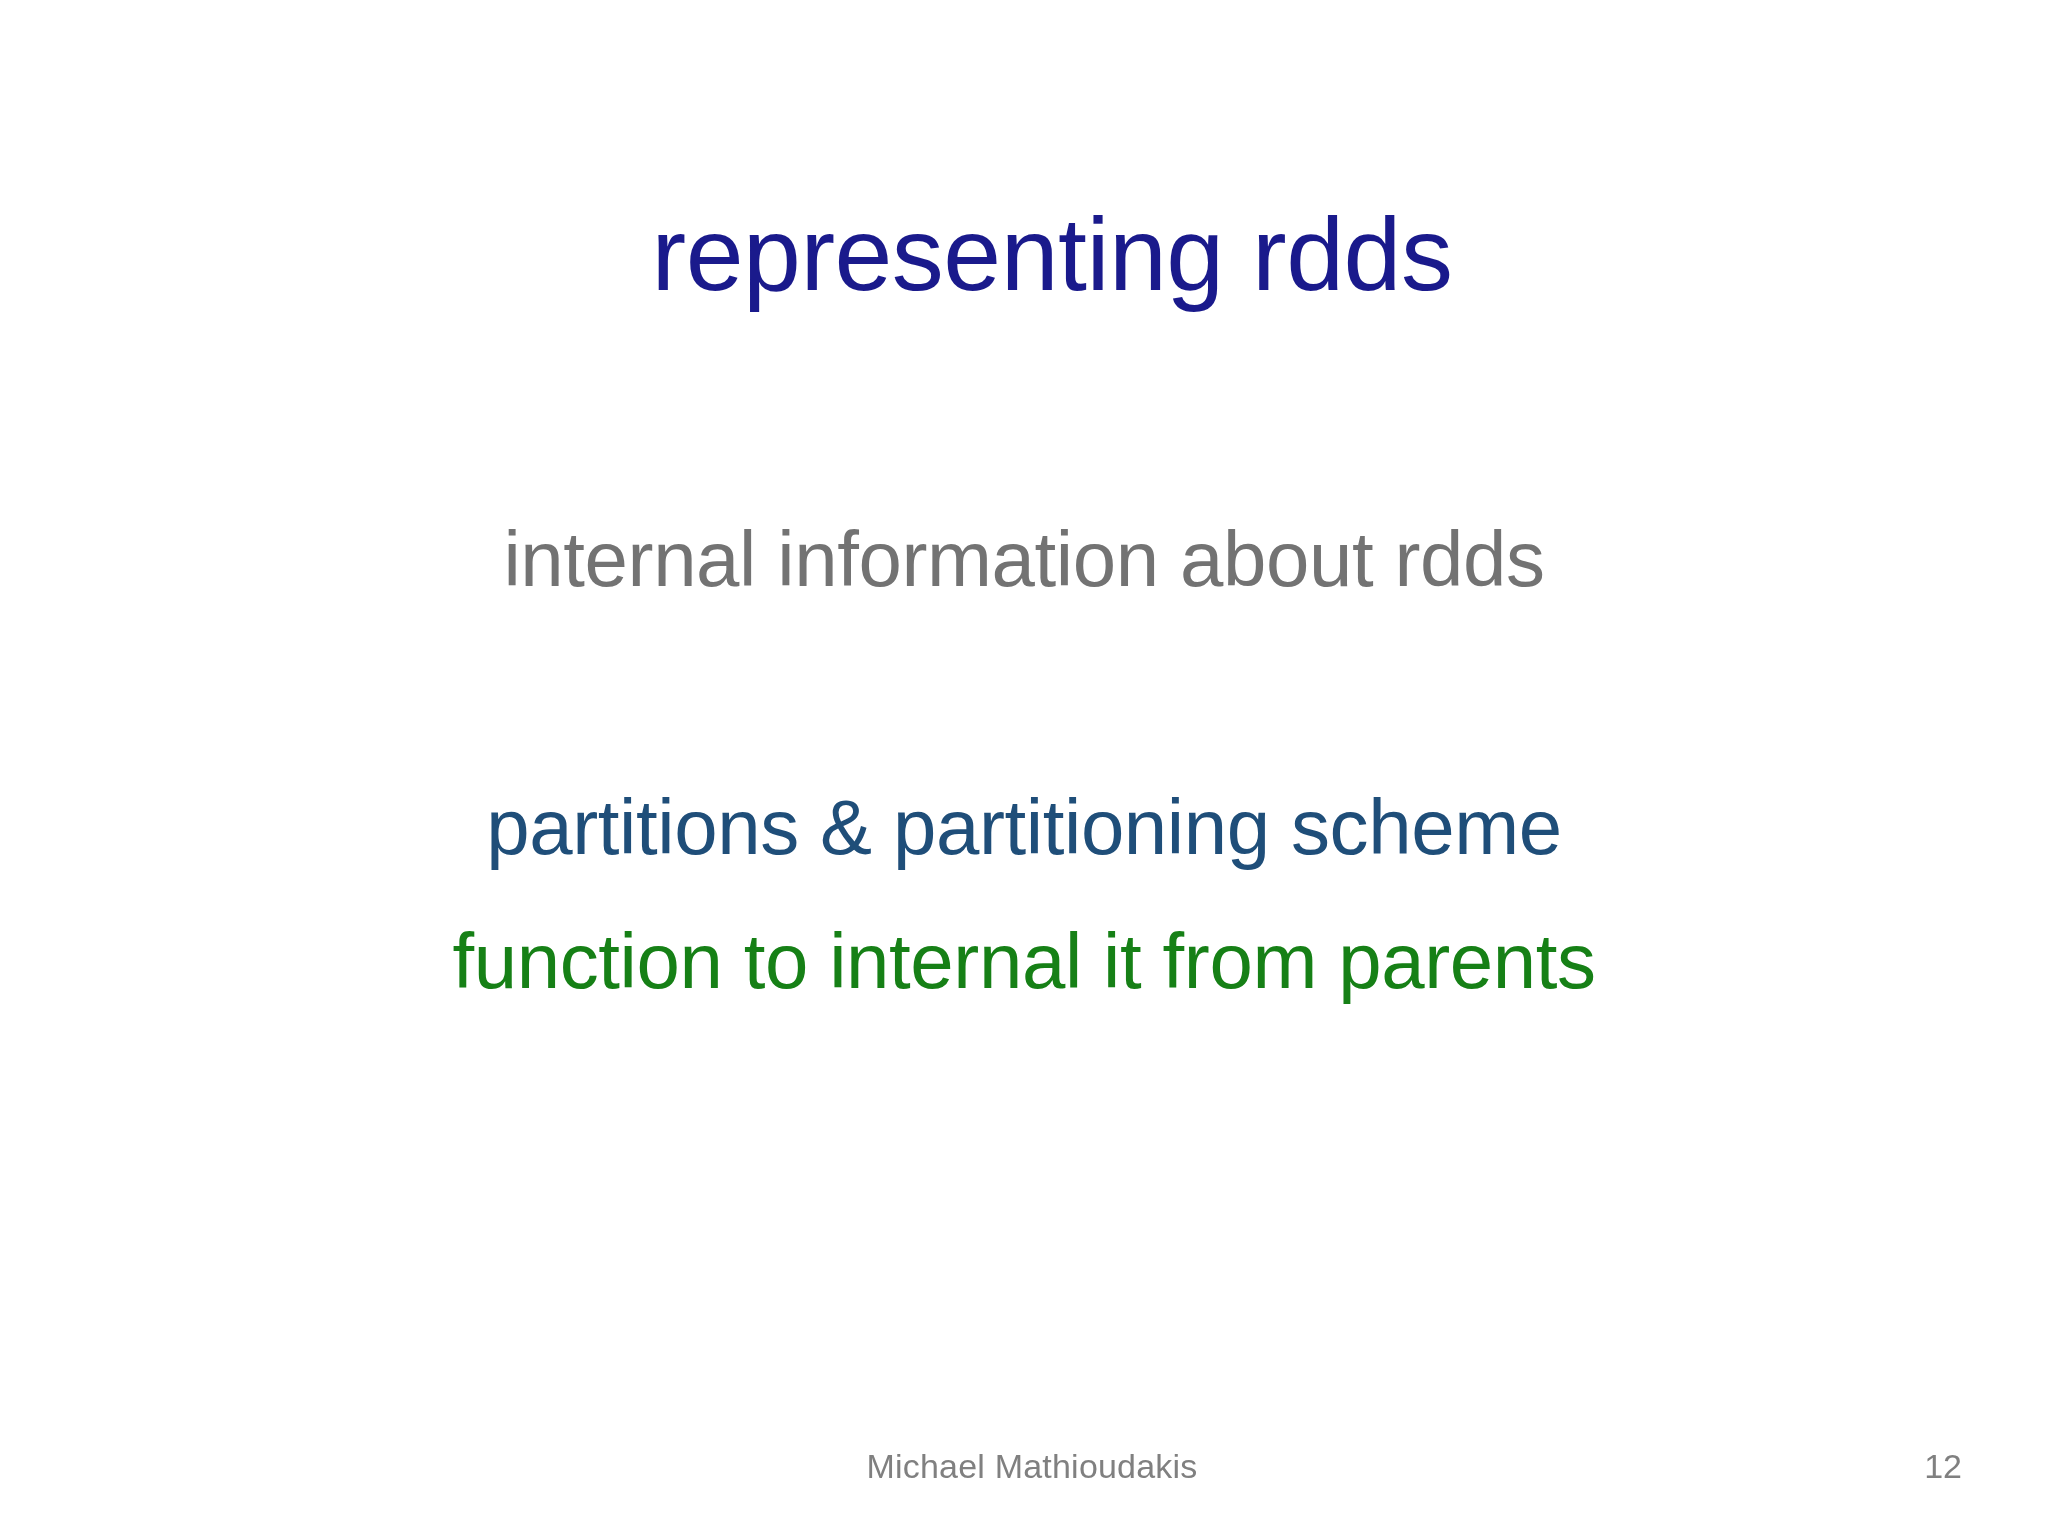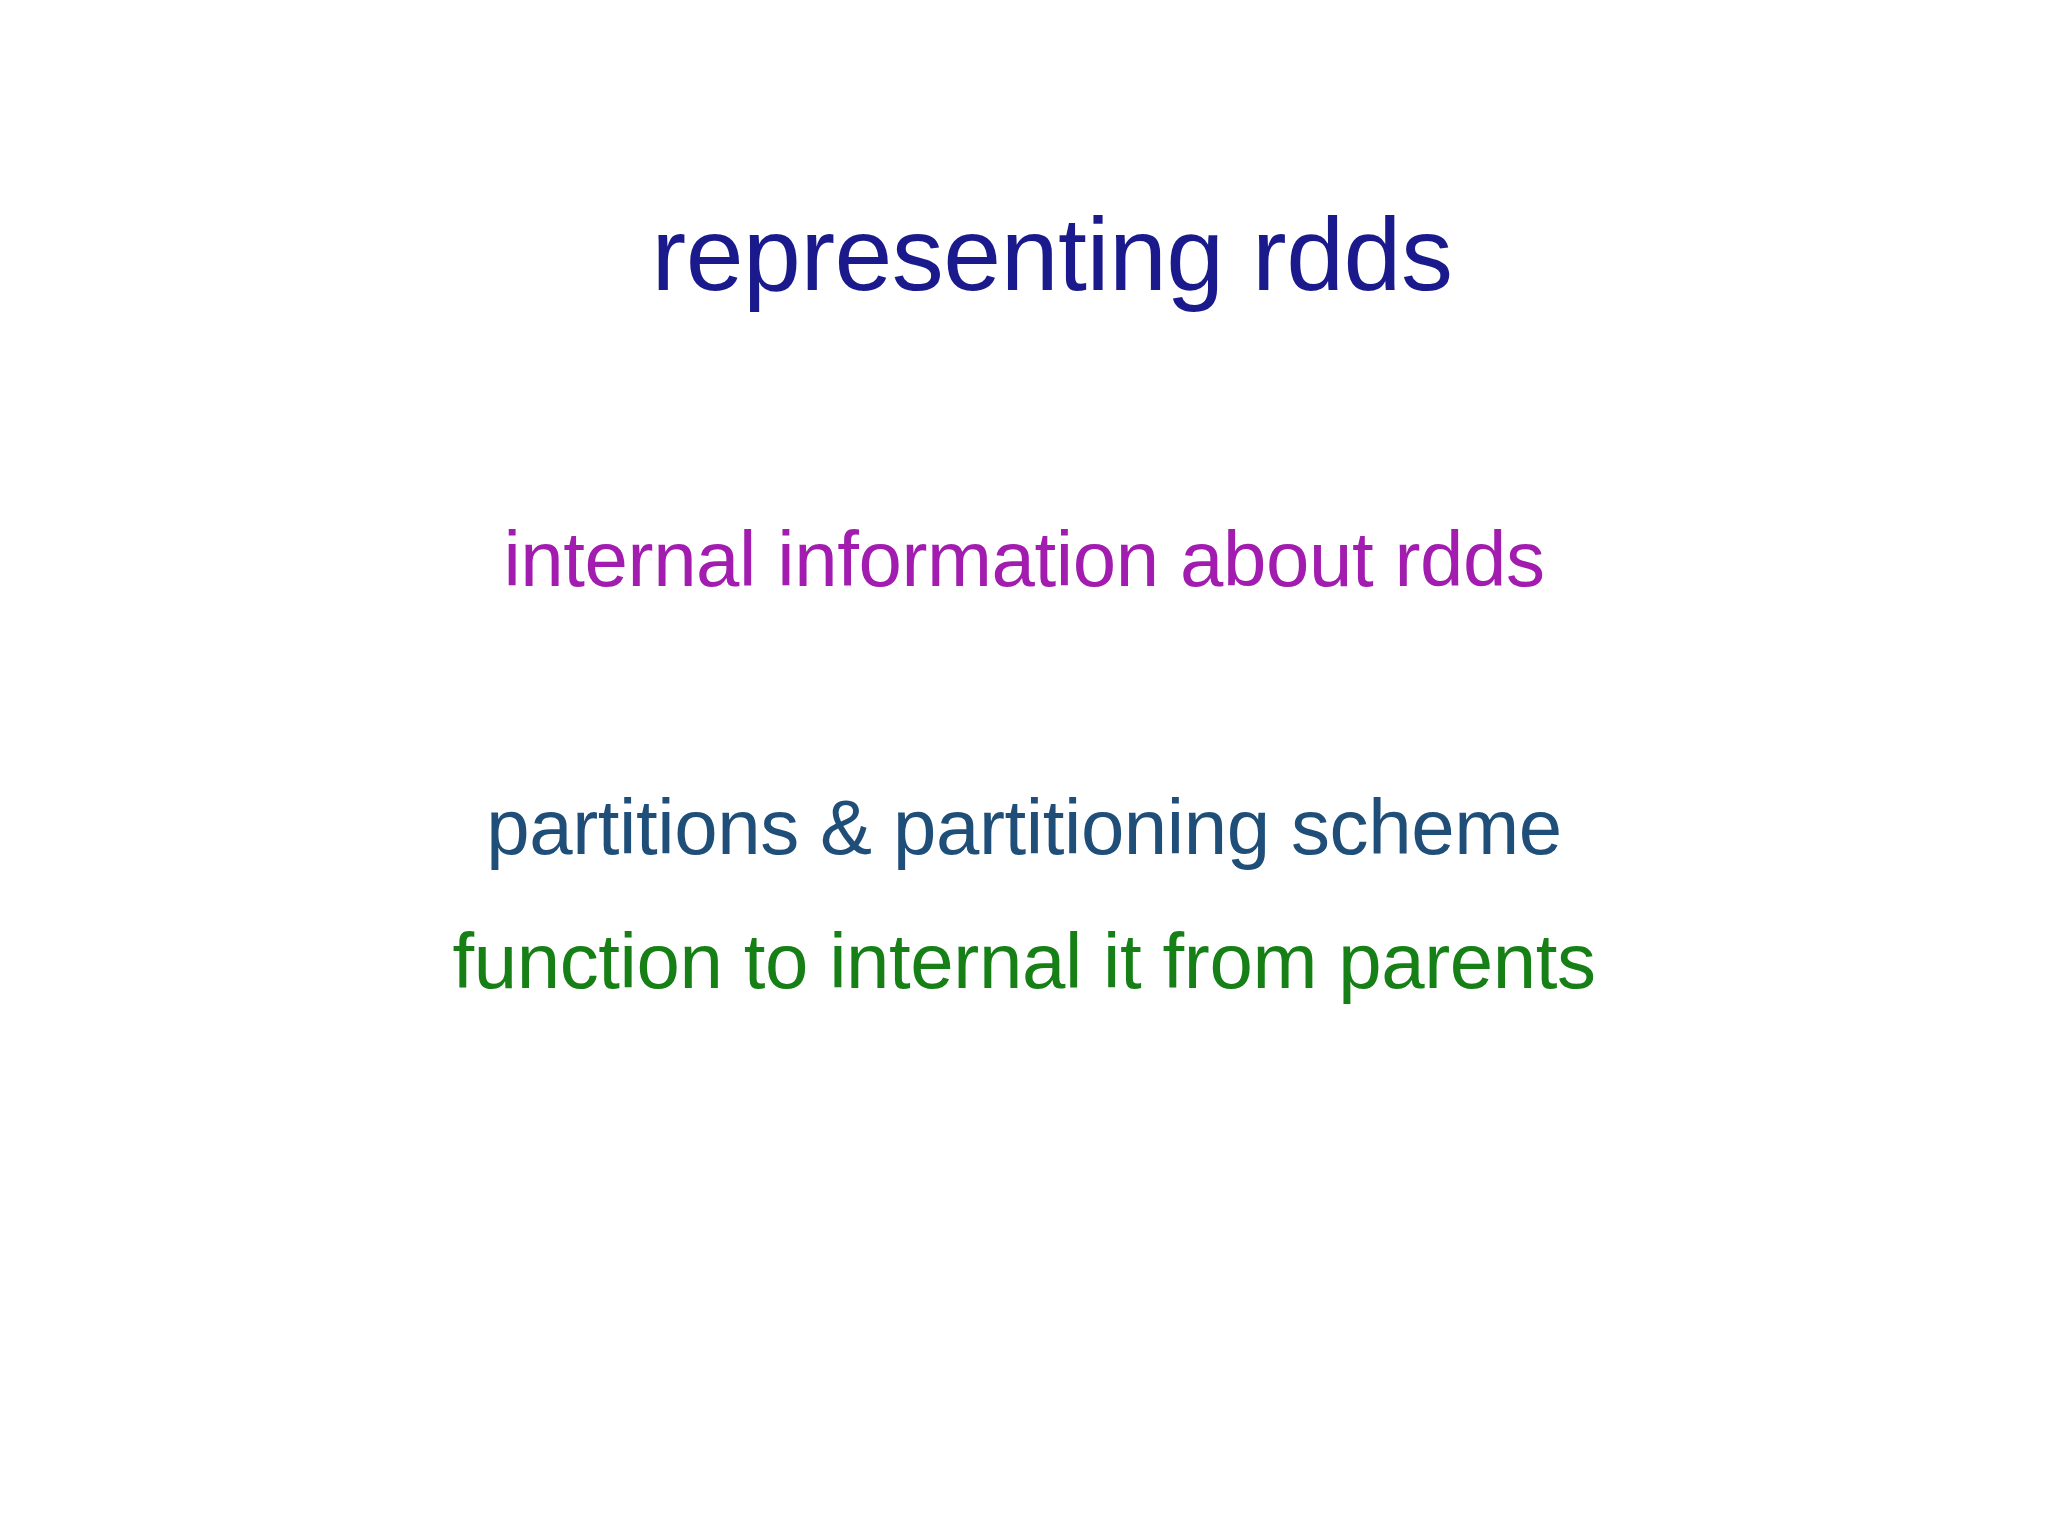--- a/index.html
+++ b/index.html
@@ -99,25 +99,29 @@
 </style>
 </head>
 <body style="background: rgb(255, 255, 255);">
 
 <div class="slide" style="background: rgb(255, 255, 255);">
 
   <h1 class="slide-title" style="color: rgb(26, 26, 140);">representing rdds</h1>
 
   <div class="body-block">
 
-    <div class="body-line" style="color: #a21caf;">internal information about rdds</div>
+    <div class="body-line" style="color: #737373;">internal information about rdds</div>
 
     <div class="body-line spacer" style="color: rgb(0, 0, 0);"></div>
 
     <div class="body-line" style="color: rgb(31, 78, 121);">partitions &amp; partitioning scheme</div>
 
 
     <div class="body-line" style="color: rgb(22, 128, 22);">function to internal it from parents</div>
 
   </div>
 
+  <div class="footer">
+    <div class="footer-author" style="color: rgb(128, 128, 128);">Michael Mathioudakis</div>
+    <div class="footer-pagenum" style="color: rgb(128, 128, 128);">12</div>
+  </div>
 
 </div>
 
 </body></html>

